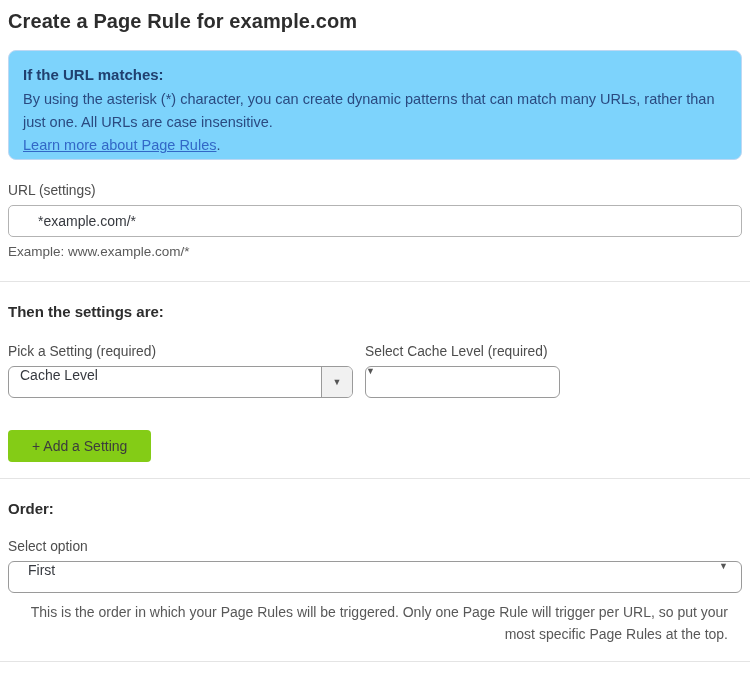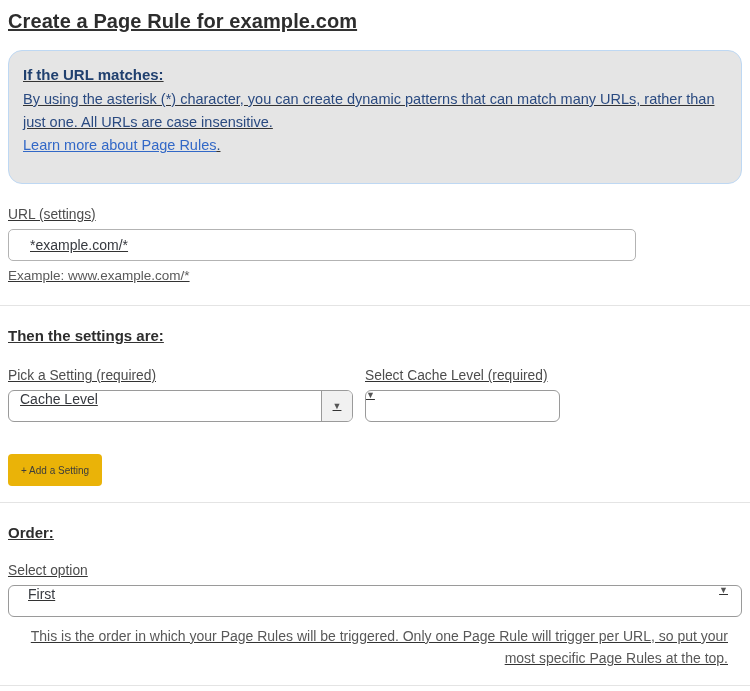--- a/index.html
+++ b/index.html
@@ -4,37 +4,37 @@
 <style>
   * { margin: 0; padding: 0; box-sizing: border-box; }
   html, body { background: #ffffff; }
   body {
     width: 750px;
     height: 691px;
     font-family: "Liberation Sans", "DejaVu Sans", sans-serif;
     color: #333;
     overflow: hidden;
   }
-  .container { padding: 8px 8px 0 8px; text-decoration: underline; }
+  .container { padding: 8px 8px 0 8px; }
 
   .page-title {
     font-size: 20px;
     font-weight: 700;
     color: #2d2d2d;
     letter-spacing: 0.1px;
     margin-top: 2px;
   }
 
   
   .info-box {
     margin-top: 17px;
-    background: #e5e5e5;
+    background: #7dd3fc;
     border: 1px solid #bed8f3;
-    border-radius: 14px;
-    padding: 12px 16px 26px 14px;
+    border-radius: 8px;
+    padding: 12px 16px 2px 14px;
     color: #2a4a80;
     font-size: 14.5px;
     line-height: 23px;
   }
   .info-box .info-heading {
     font-weight: 700;
     color: #20406f;
     font-size: 15px;
     margin-bottom: 2px;
   }
@@ -46,25 +46,25 @@
   .info-box .link-suffix { color: #2a4a80; }
 
   
   .field-label {
     font-size: 13.8px;
     color: #4d4d4d;
     margin-bottom: 7px;
   }
   .url-group { margin-top: 23px; }
   .text-input {
-    width: 628px;
+    width: 734px;
     height: 32px;
     border: 1px solid #b3b3b3;
     border-radius: 5px;
-    padding: 0 21px;
+    padding: 0 29px;
     font-size: 14px;
     color: #36393f;
     font-family: "Liberation Sans", "DejaVu Sans", sans-serif;
     background: #fff;
     outline: none;
     display: block;
   }
   .helper-text {
     margin-top: 7px;
     font-size: 13.5px;
@@ -126,27 +126,27 @@
     line-height: 1;
   }
   .setting-picker-shell { width: 345px; }
   .cache-picker-shell { width: 195px; }
   .cache-picker-shell .select-inline-caret { padding-right: 12px; }
   .select-inline-caret { display: flex; align-items: center; }
 
   .add-setting-btn {
     margin-top: 32px;
     display: inline-block;
-    background: #eab308;
+    background: #84cc16;
     color: #3c3c3c;
     border: none;
     border-radius: 4px;
-    font-size: 10px;
+    font-size: 14px;
     font-family: "Liberation Sans", "DejaVu Sans", sans-serif;
-    padding: 8px 13px;
+    padding: 8px 24px;
     height: 32px;
     cursor: pointer;
   }
 
   .order-group { margin-top: 22px; }
   .order-select-shell { width: 734px; padding-left: 8px; }
   .order-select-shell .select-inline-caret { padding-right: 13px; }
   .order-helper {
     margin-top: 8px;
     font-size: 14px;

